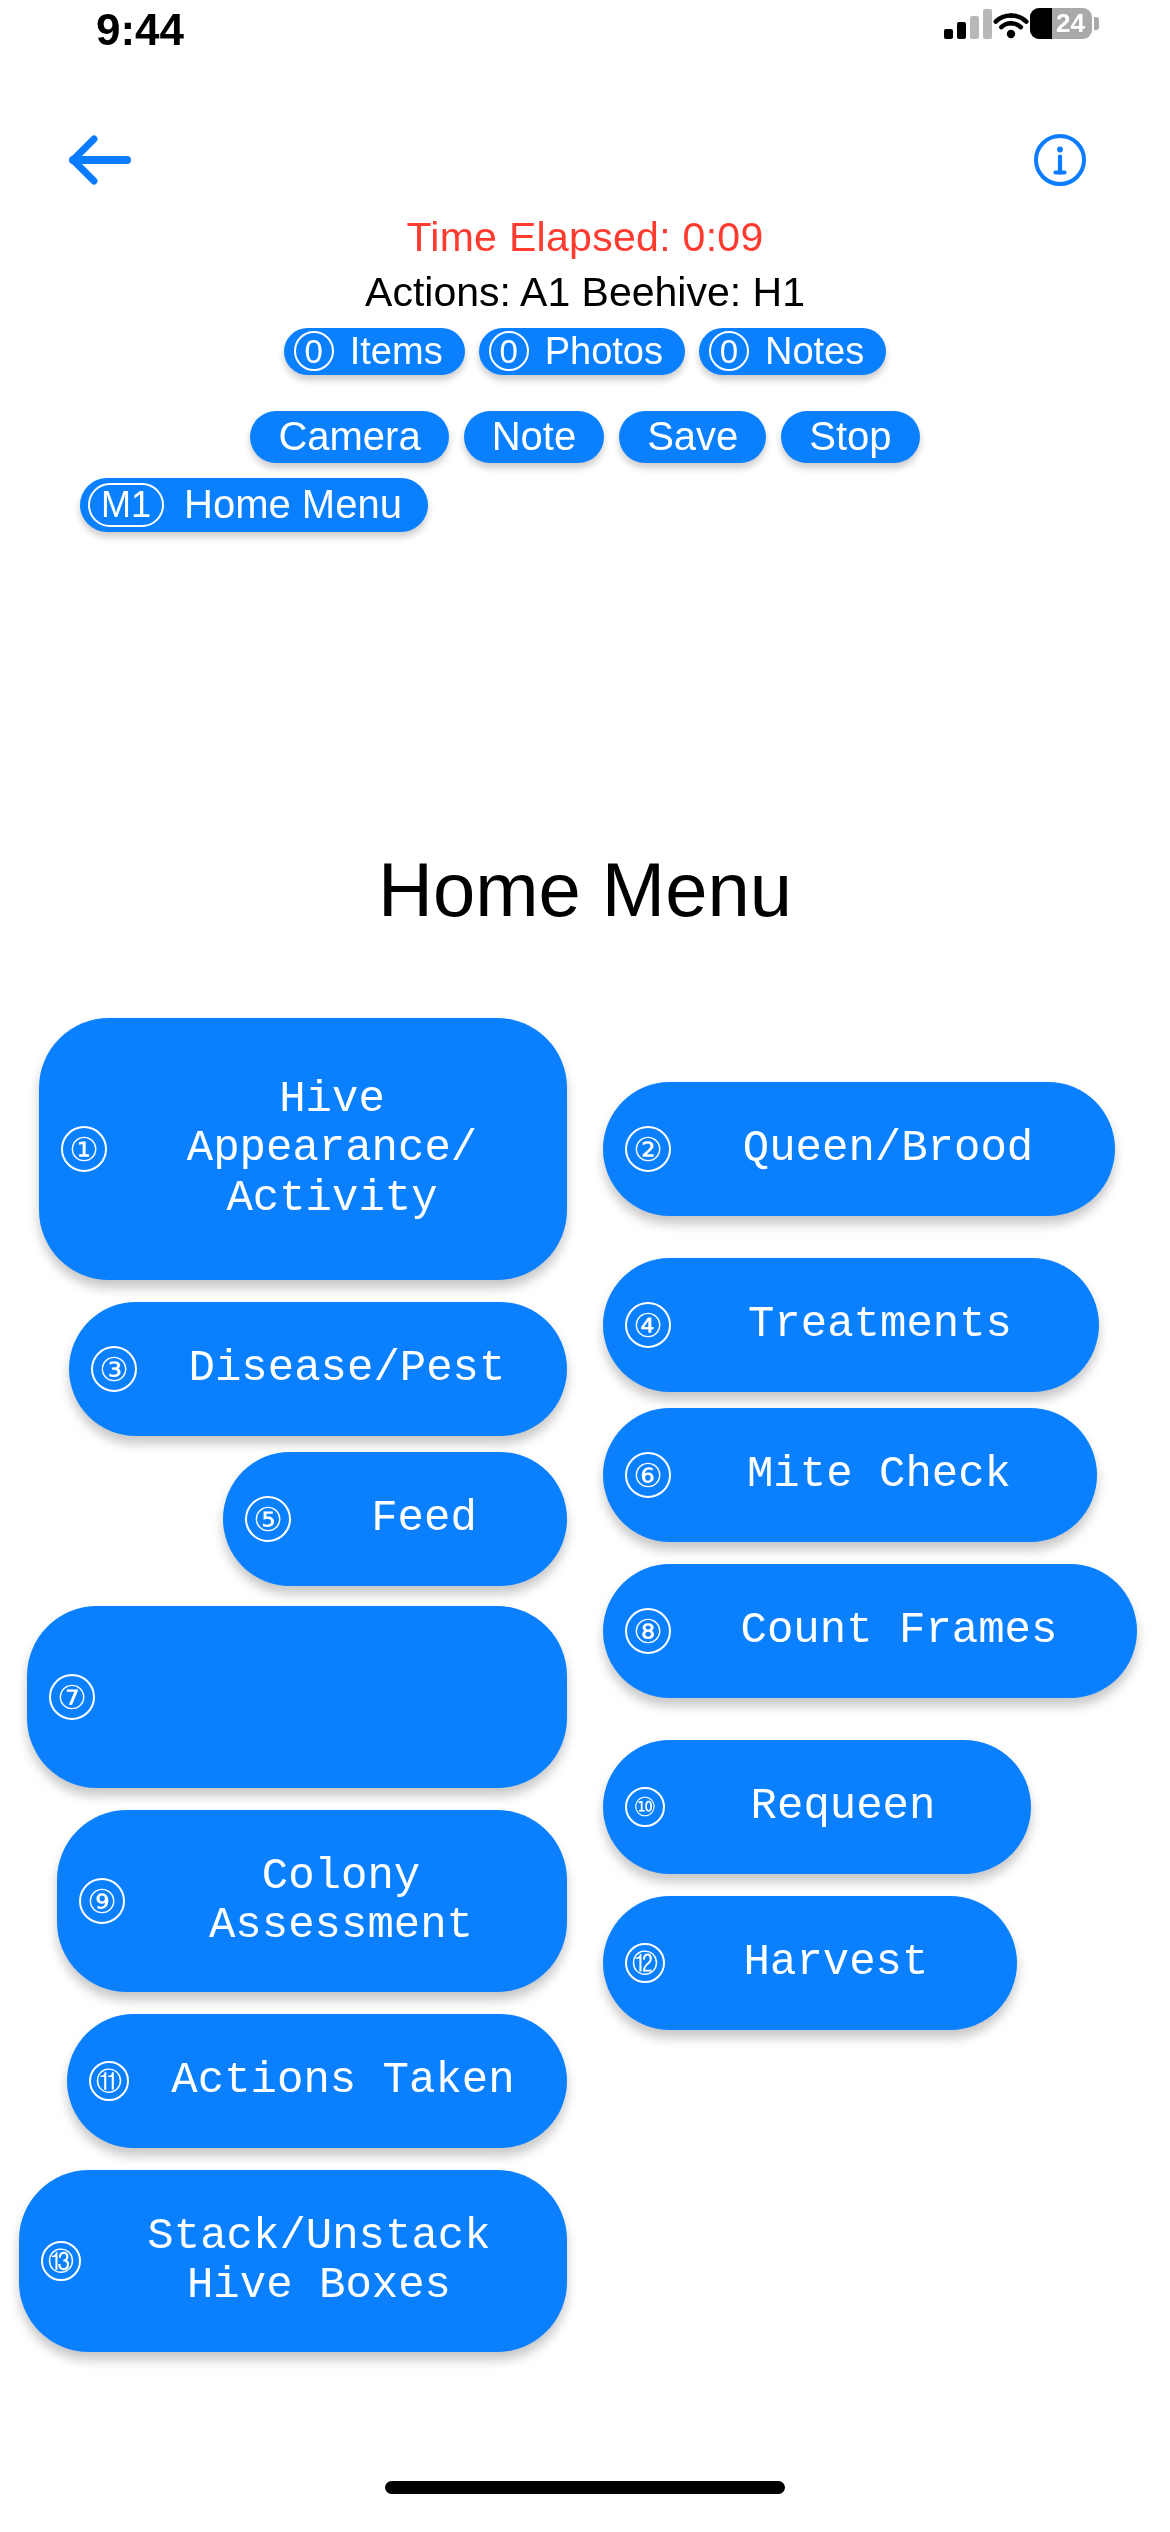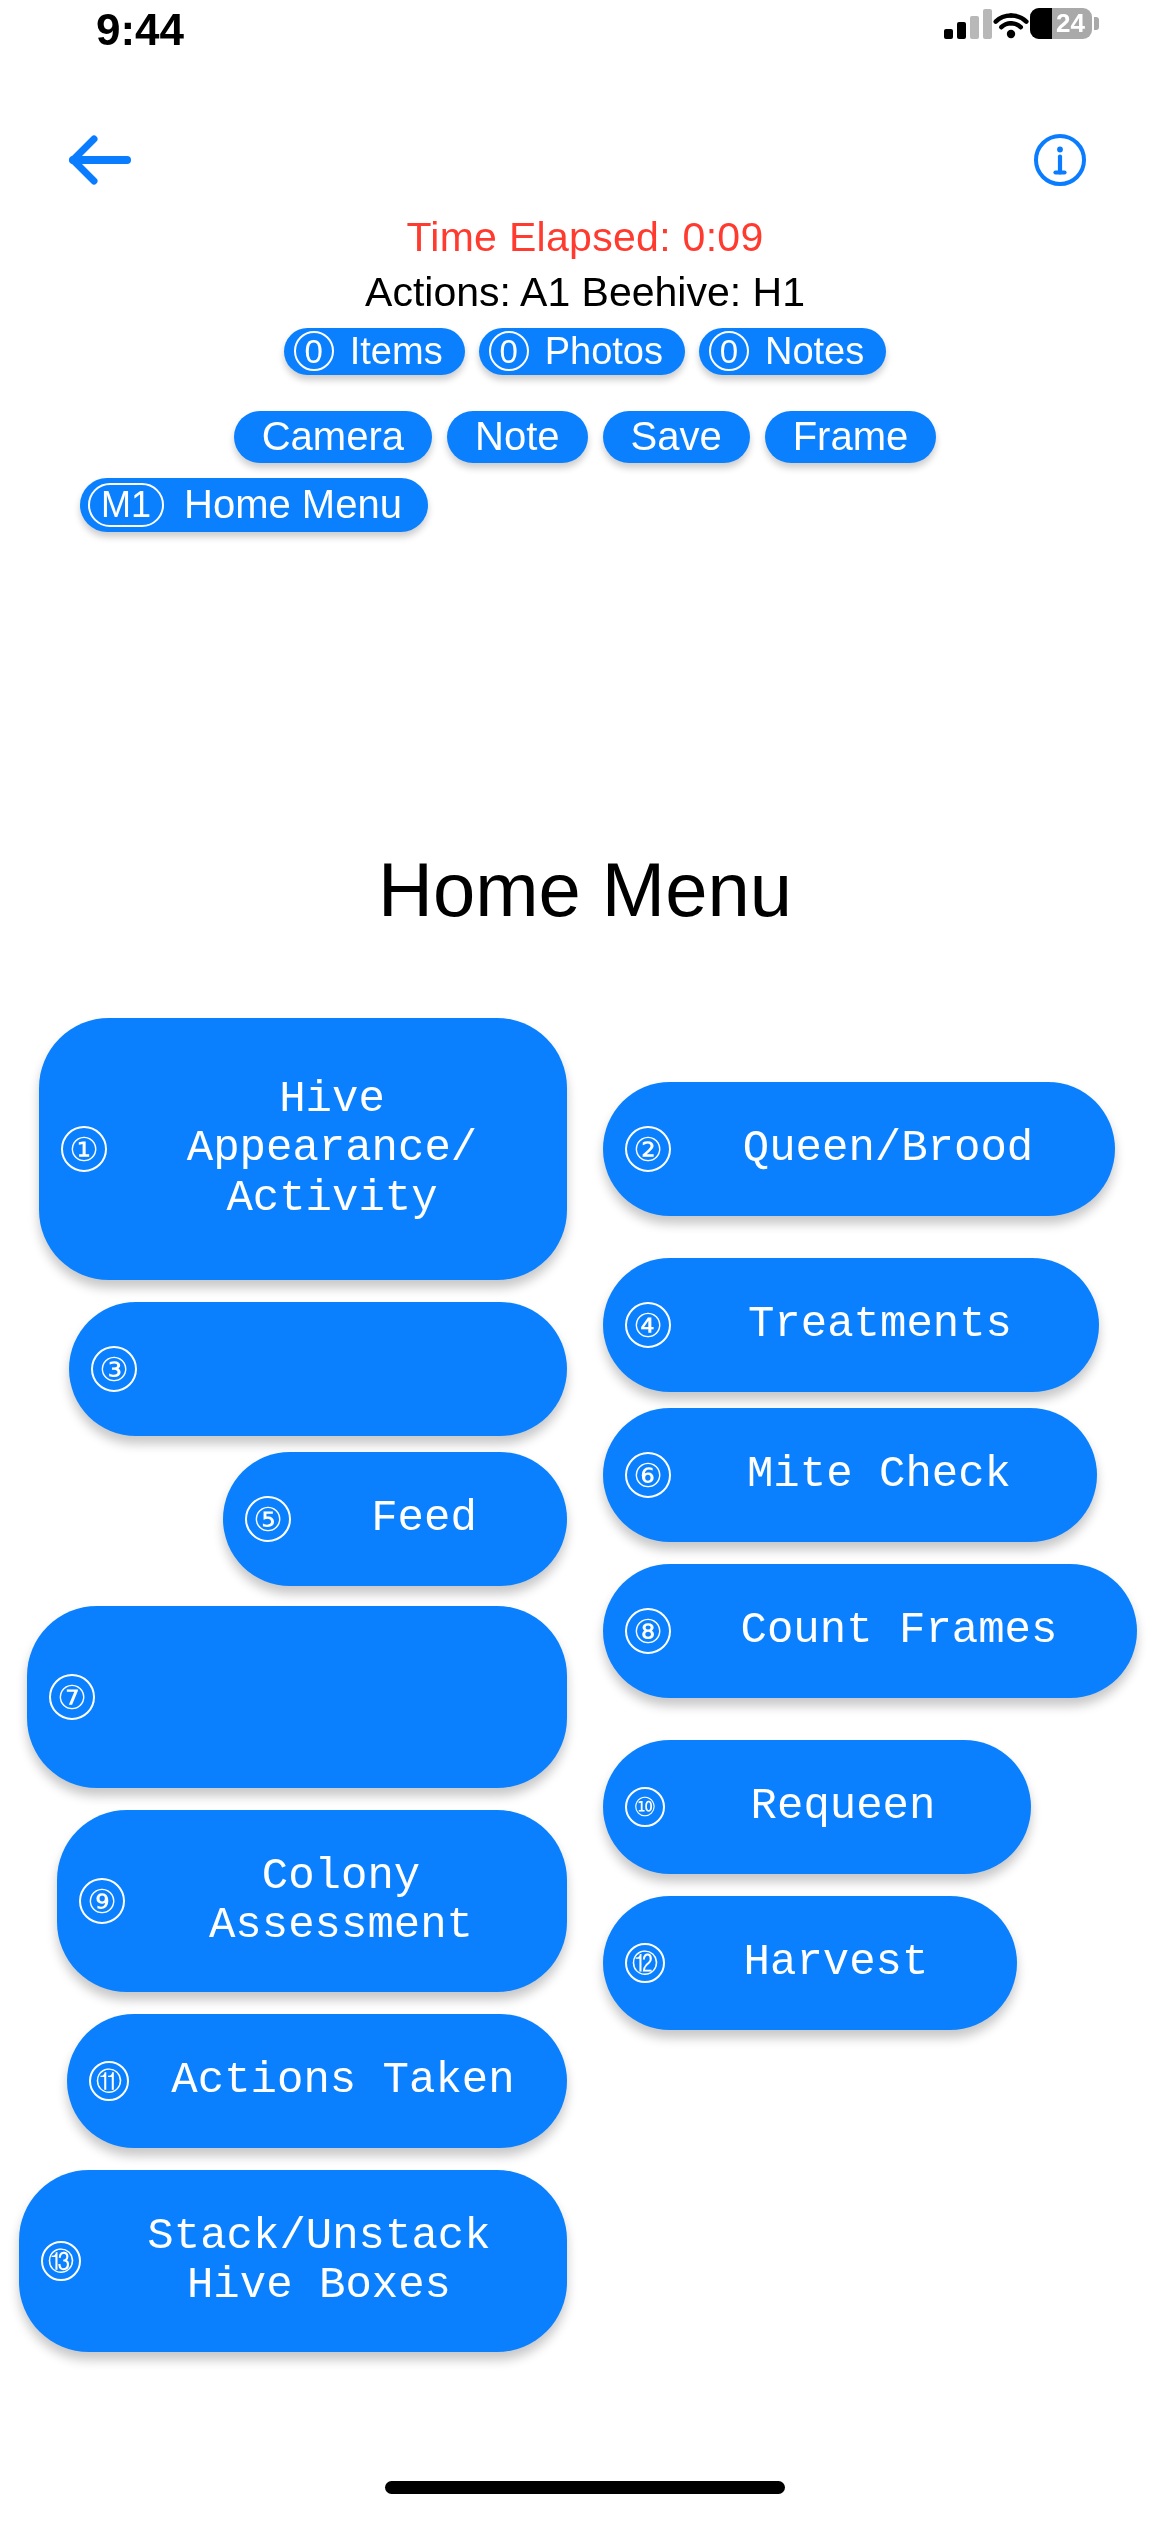--- a/index.html
+++ b/index.html
@@ -198,41 +198,42 @@
         <div class="pill action-pill">
           <span>Camera</span>
         </div>
         <div class="pill action-pill">
           <span>Note</span>
         </div>
         <div class="pill action-pill">
           <span>Save</span>
         </div>
         <div class="pill action-pill">
-          <span>Frame</span>
+          <span>Stop</span>
         </div>
       </div>
     <div class="row m1-row">
       <div class="pill m1-pill">
         <span class="m1-badge">M1</span>
         <span>Home Menu</span>
       </div>
     </div>
   </div>
 
   <div class="page-title">Home Menu</div>
 
   <div class="menu">
     <div class="col col-left" id="col-left">
         <div class="menu-btn" style="width: 528px; height: 262px; margin-top: 0px;">
           <span class="menu-num n1">①</span>
           <span class="menu-label">Hive<br>Appearance/<br>Activity</span>
         </div>
         <div class="menu-btn" style="width: 498px; height: 134px; margin-top: 22px;">
           <span class="menu-num n1">③</span>
+          <span class="menu-label">Disease/Pest</span>
         </div>
         <div class="menu-btn" style="width: 344px; height: 134px; margin-top: 16px;">
           <span class="menu-num n1">⑤</span>
           <span class="menu-label">Feed</span>
         </div>
         <div class="menu-btn" style="width: 540px; height: 182px; margin-top: 20px;">
           <span class="menu-num n1">⑦</span>
         </div>
         <div class="menu-btn" style="width: 510px; height: 182px; margin-top: 22px;">
           <span class="menu-num n1">⑨</span>

